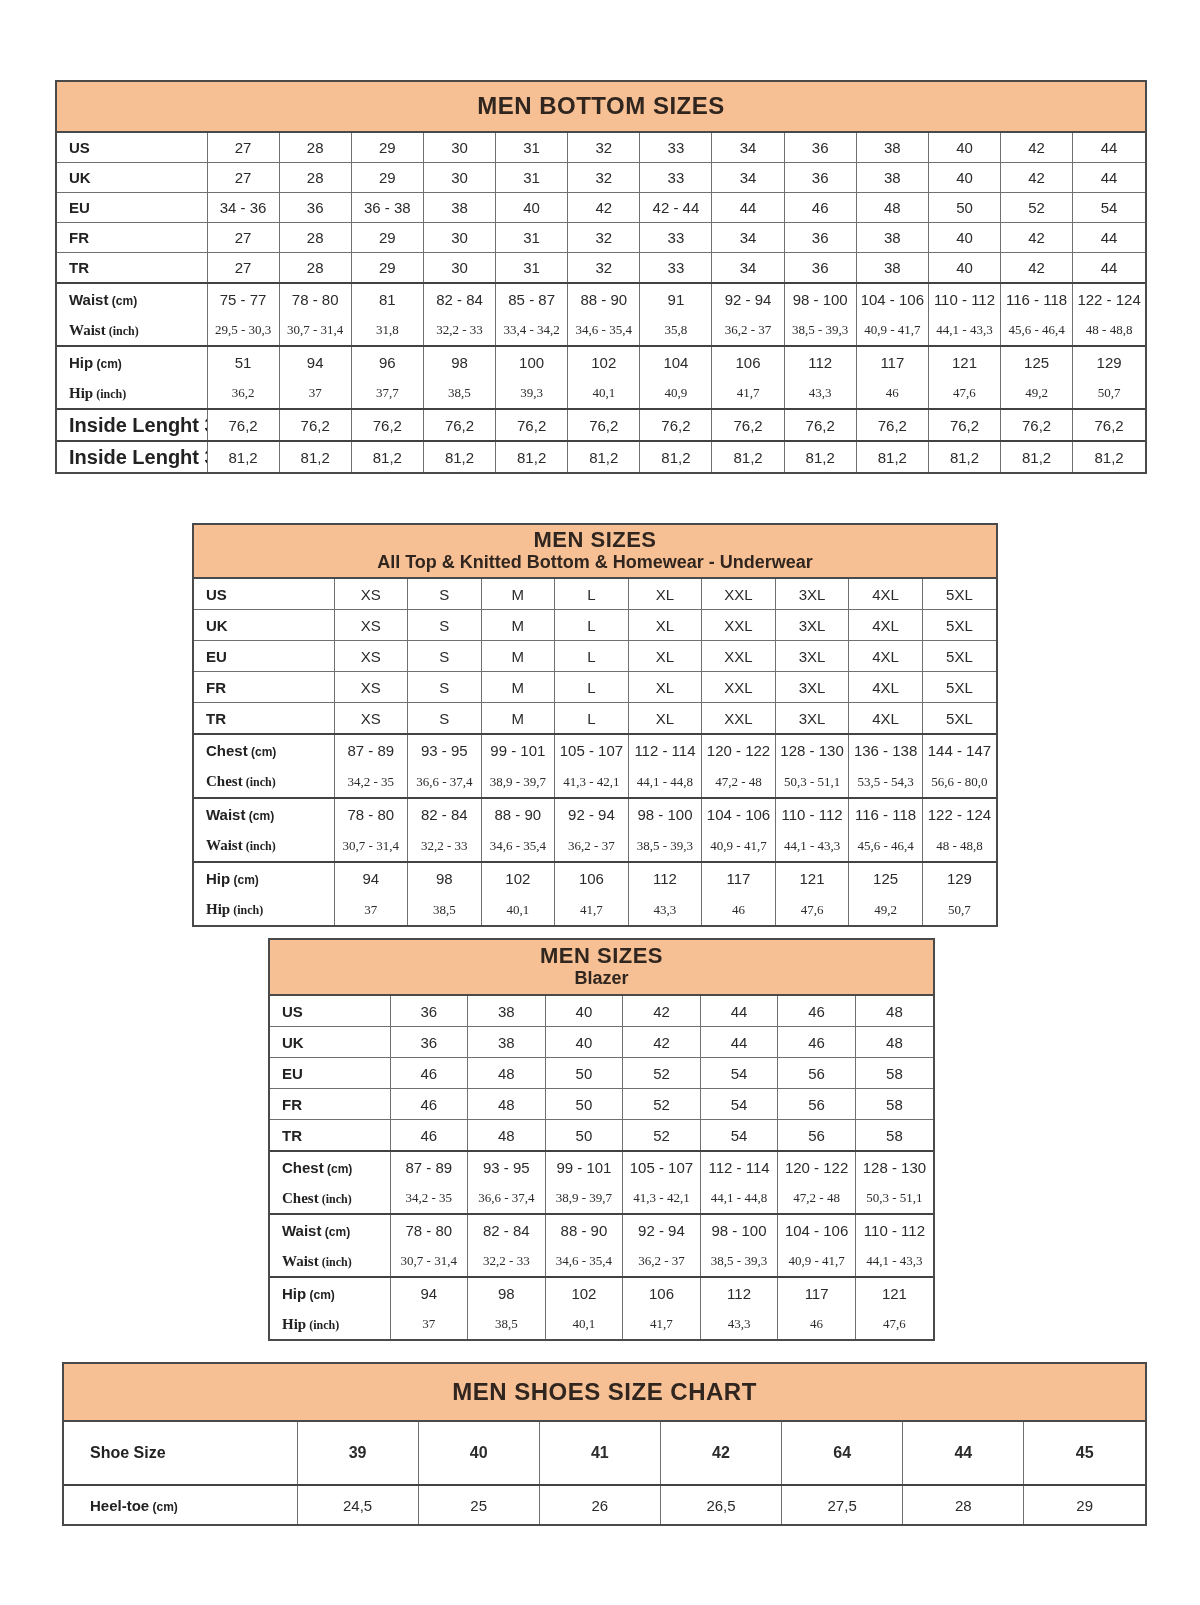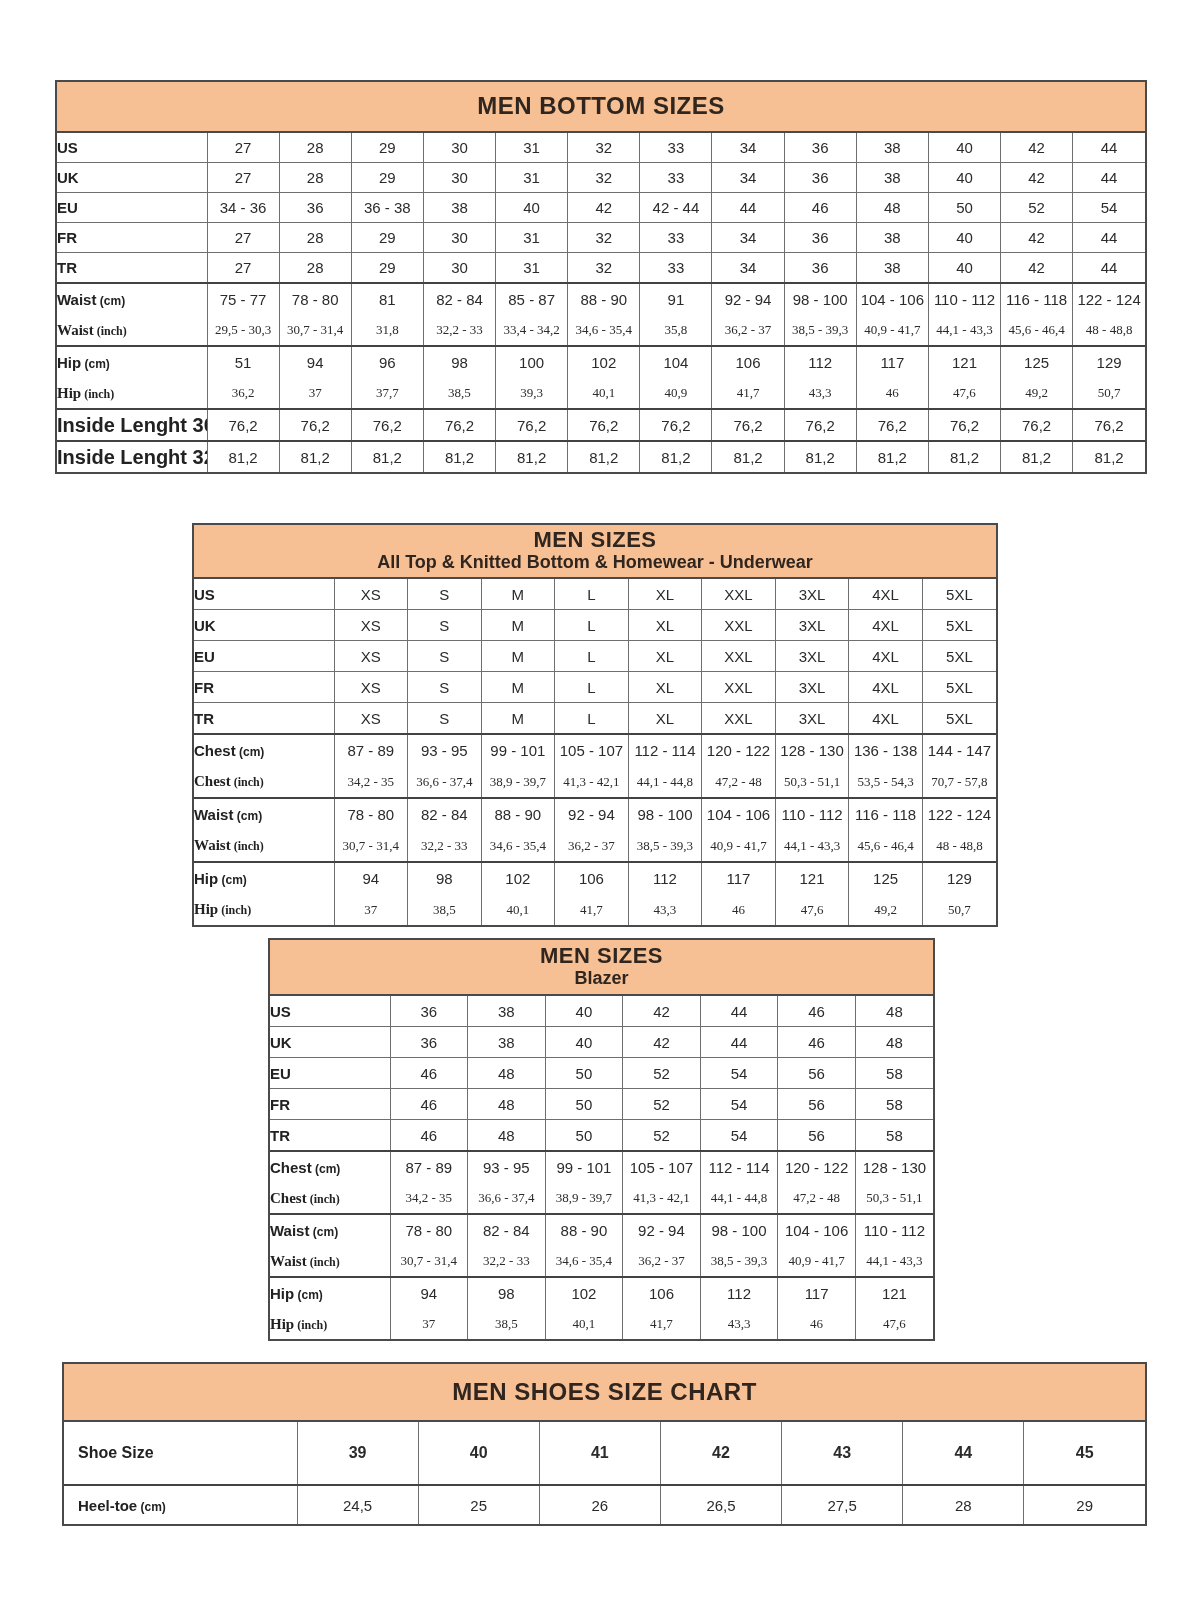--- a/index.html
+++ b/index.html
@@ -53,20 +53,21 @@
     vertical-align: middle;
     padding: 0;
     font-size: 15px;
     color: #2b2b2b;
     overflow: hidden;
     white-space: nowrap;
   }
   td:first-child { border-left: none; }
   td.label {
     text-align: left;
+    padding-left: 12px;
     font-weight: bold;
     color: #222222;
   }
   td.label .unit { font-size: 12px; font-weight: bold; }
   tr + tr { border-top: 1px solid #6f6f6f; }
   tr.group-start { border-top: 2px solid #424242; }
   tr.pair-top { border-bottom: hidden; }
   tr.pair-bottom { border-top: hidden; font-family: Liberation Serif, serif; }
   tr.pair-bottom td { font-size: 13px; }
   tr.pair-bottom td.label { font-size: 15px; }
@@ -92,21 +93,21 @@
   
   #t3 { left: 268px; top: 938px;  width: 667px; }
   #t3 .title-bar { height: 54px; }
   #t3 .title { font-size: 22px; }
   #t3 col.label-col { width: 120px; }
 
   
   #t4 { left: 62px;  top: 1362px; width: 1085px; }
   #t4 .title-bar { height: 56px; }
   #t4 col.label-col { width: 233px; }
-  #t4 td.label { font-size: 17px; padding-left: 14px; }
+  #t4 td.label { font-size: 17px; padding-left: 26px; }
   #t4 tr.big td { height: 62px; font-weight: bold; font-size: 16px; }
   #t4 tr.single td { height: 38px; font-size: 15px; }
 </style>
 </head>
 <body>
 
 <div class="size-table" id="t1">
   <div class="title-bar">
     <div class="title">MEN BOTTOM SIZES</div>
   </div>
@@ -405,21 +406,21 @@
           <tr class="pair-bottom">
             <td class="label"><span>Chest</span><span class="unit"> (inch)</span></td>
             <td>34,2 - 35</td>
             <td>36,6 - 37,4</td>
             <td>38,9 - 39,7</td>
             <td>41,3 - 42,1</td>
             <td>44,1 - 44,8</td>
             <td>47,2 - 48</td>
             <td>50,3 - 51,1</td>
             <td>53,5 - 54,3</td>
-            <td>70,7 - 57,8</td>
+            <td>56,6 - 80,0</td>
           </tr>
           <tr class="pair-top group-start">
             <td class="label"><span>Waist</span><span class="unit"> (cm)</span></td>
             <td>78 - 80</td>
             <td>82 - 84</td>
             <td>88 - 90</td>
             <td>92 - 94</td>
             <td>98 - 100</td>
             <td>104 - 106</td>
             <td>110 - 112</td>
@@ -616,21 +617,21 @@
           <col>
           <col>
         </colgroup>
         <tbody>
           <tr class="big">
             <td class="label"><span>Shoe Size</span></td>
             <td>39</td>
             <td>40</td>
             <td>41</td>
             <td>42</td>
-            <td>43</td>
+            <td>64</td>
             <td>44</td>
             <td>45</td>
           </tr>
           <tr class="single group-start">
             <td class="label"><span>Heel-toe</span><span class="unit"> (cm)</span></td>
             <td>24,5</td>
             <td>25</td>
             <td>26</td>
             <td>26,5</td>
             <td>27,5</td>

